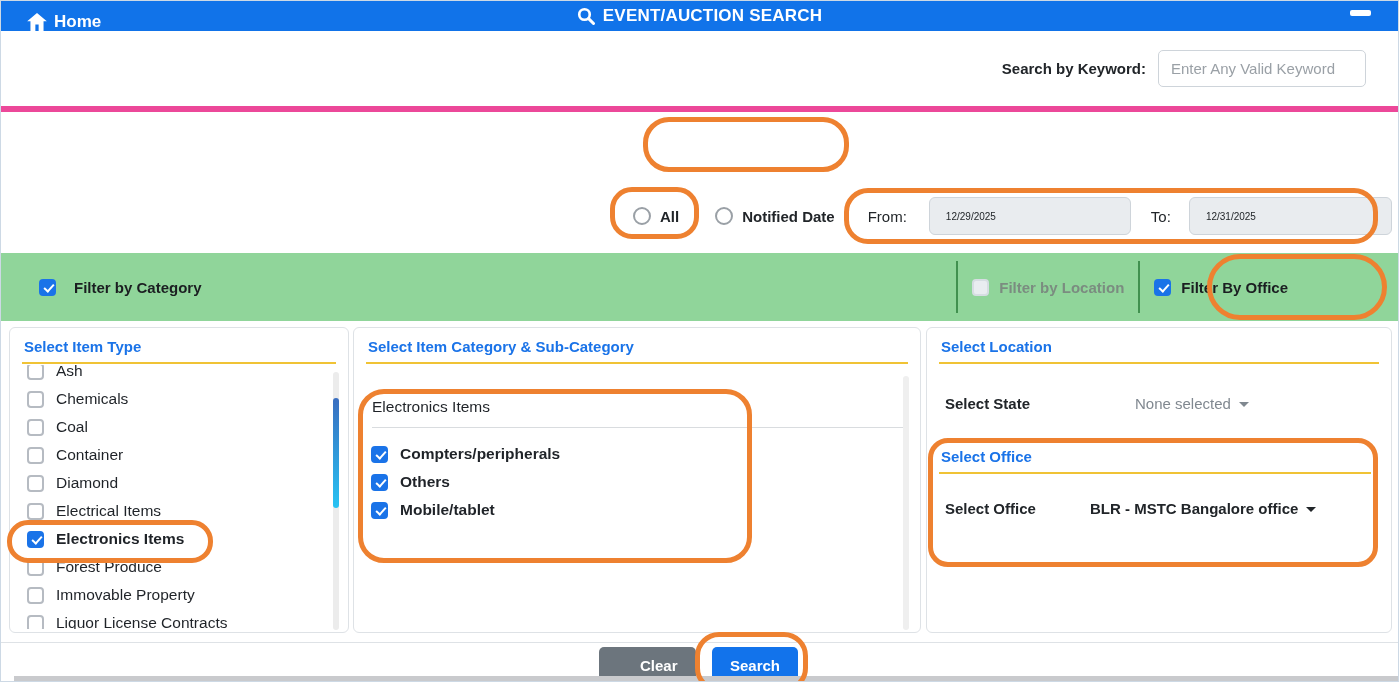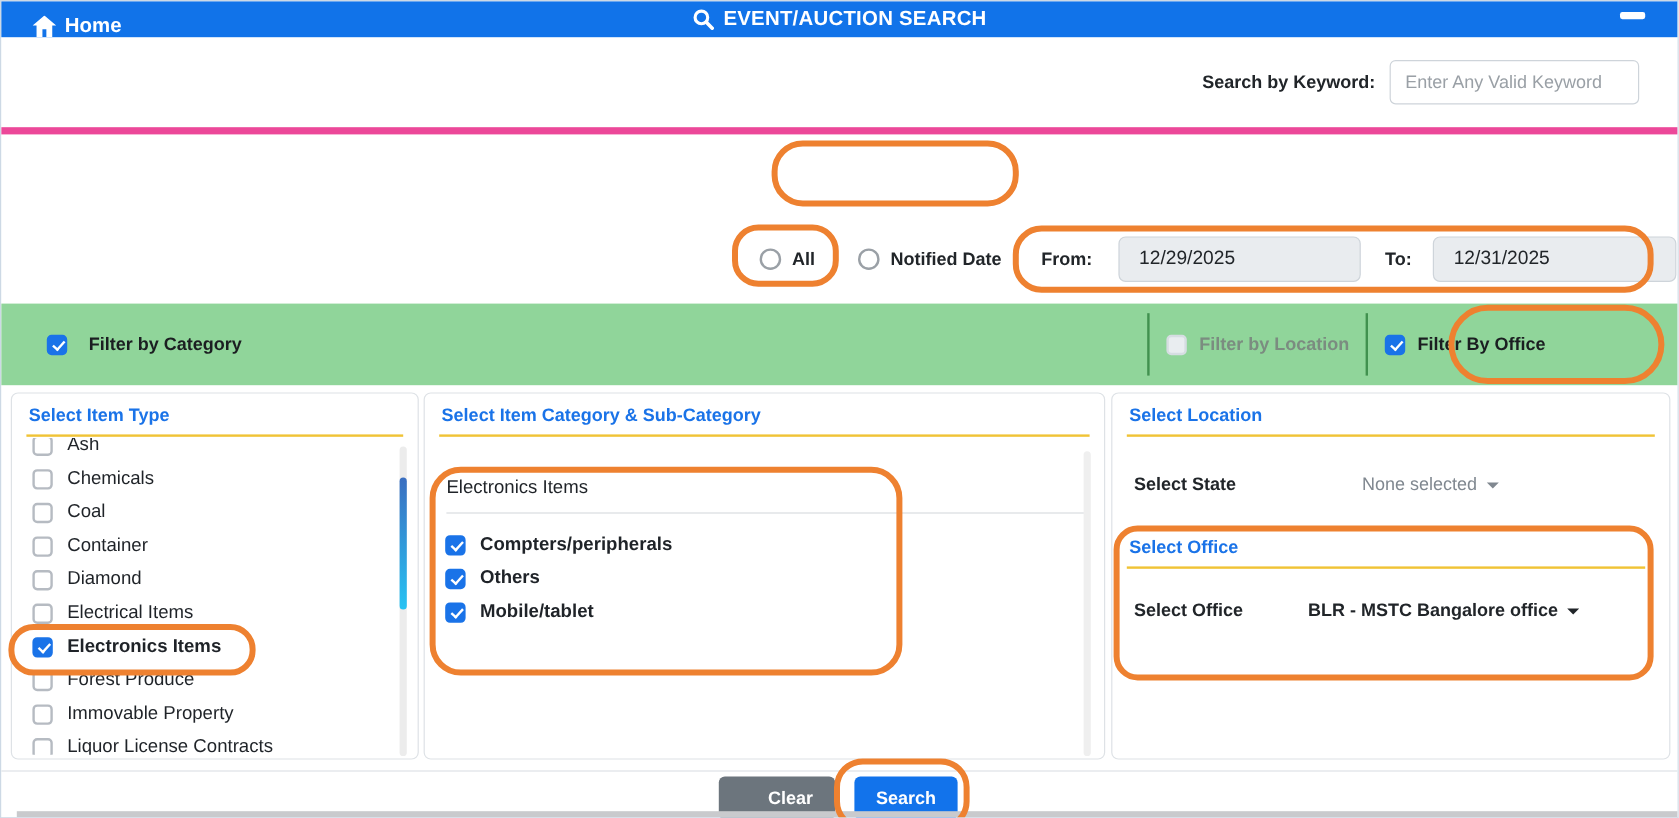--- a/index.html
+++ b/index.html
@@ -37,23 +37,23 @@
 
   .row-dates { position:absolute; left:0; top:178px; width:100%; height:74px; display:flex; align-items:center; }
 
   .radio-group { display:flex; align-items:center; gap:9px; cursor:pointer; }
   .radio { width:18px; height:18px; border-radius:50%; border:2px solid #9aa0a6; background:#fff; position:relative; flex:none; }
   .radio.checked { border-color:#1a73e8; border-width:2.5px; }
   .radio.checked::after { content:""; position:absolute; left:50%; top:50%; width:9px; height:9px;
     transform:translate(-50%,-50%); border-radius:50%; background:#1a73e8; }
   .radio-label { font-size:15px; font-weight:700; color:#212529; }
 
-  .date-label { font-size:15px; font-weight:700; color:#212529; }
+  .date-label { font-size:15px; font-weight:400; color:#212529; }
   .date-input { height:38px; background:#e9ecef; border:1px solid #ced4da; border-radius:6px;
-    font-size:16px; color:#212529; padding:0 16px; font-family:"Liberation Sans",sans-serif; }
+    font-size:10px; color:#212529; padding:0 16px; font-family:"Liberation Sans",sans-serif; }
 
   
   .green-bar { position:absolute; left:0; top:252px; width:100%; height:68px; background:#90d59a;
     display:flex; align-items:center; }
   .filter-item { display:flex; align-items:center; gap:10px; cursor:pointer; }
   .filter-label { font-size:15px; font-weight:700; color:#1b1e21; }
   .filter-label.muted { color:#7b8c80; }
   .vdiv { width:2px; height:52px; background:#41914f; margin:0 14px; }
 
   

